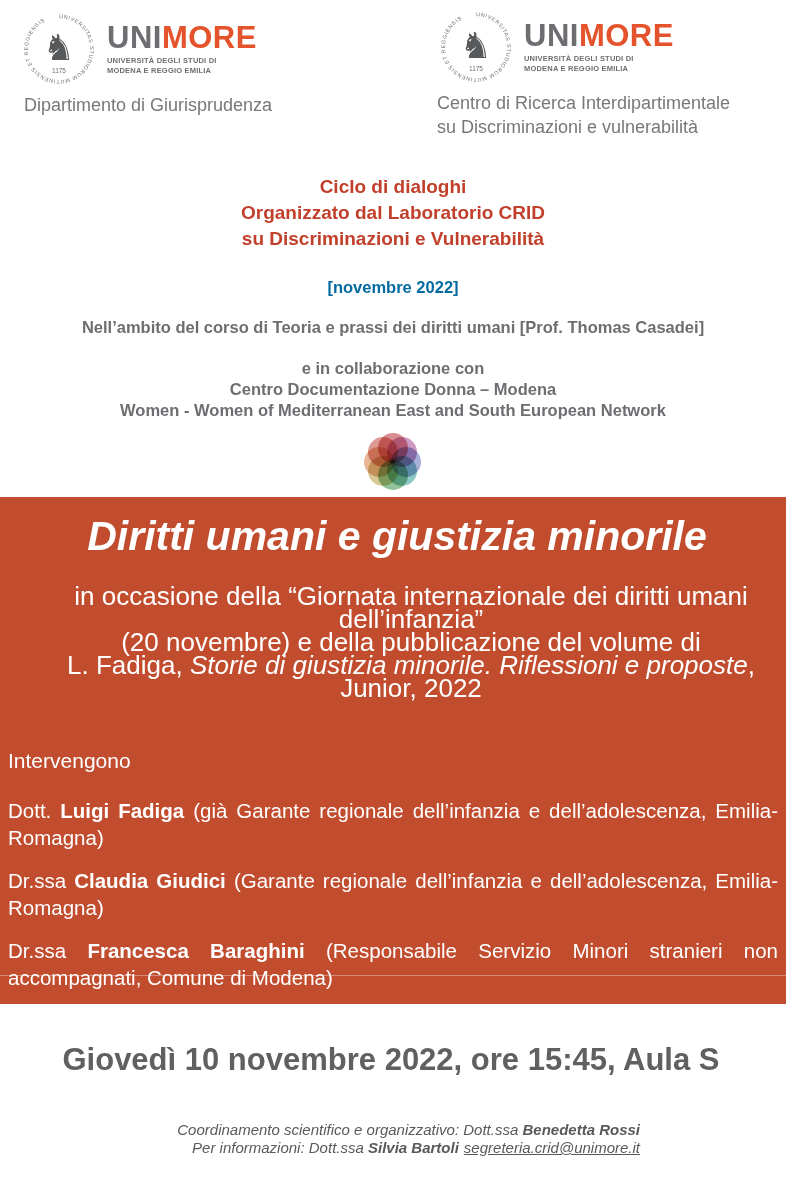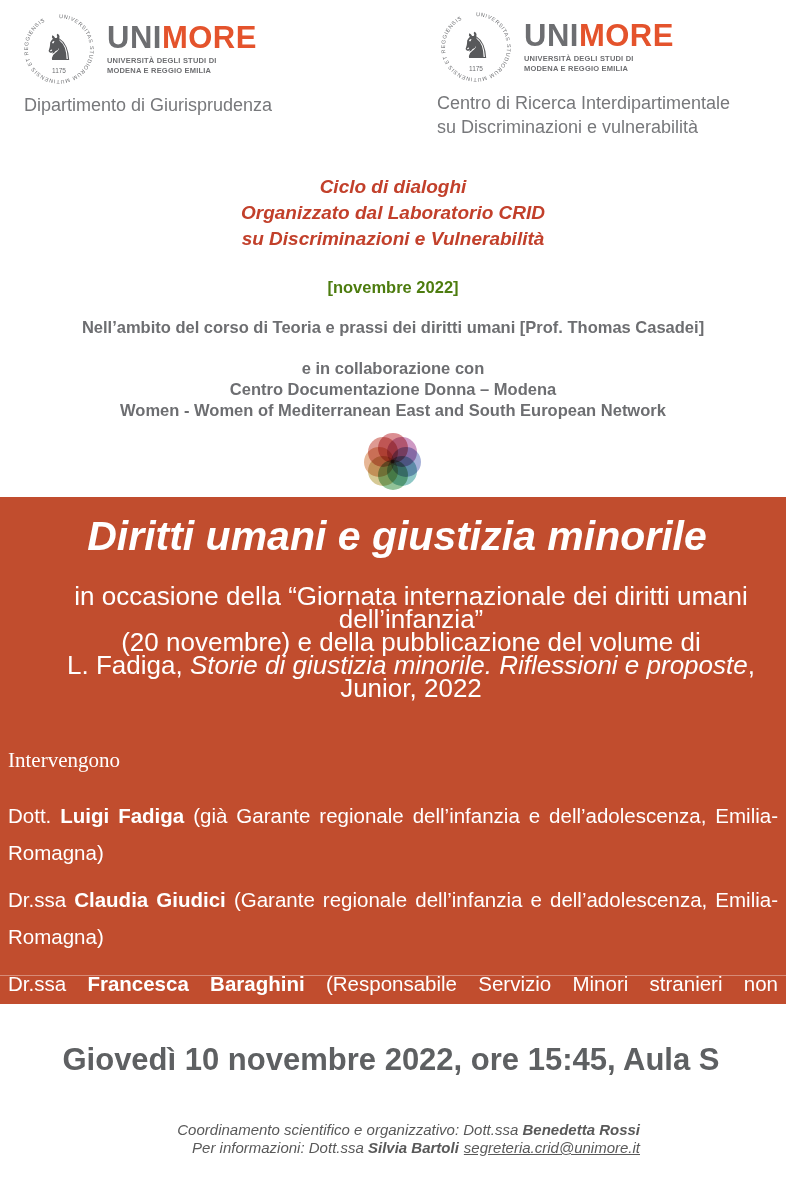--- a/index.html
+++ b/index.html
@@ -25,22 +25,22 @@
     white-space: pre-line; margin-top: 3px; line-height: 1.3; letter-spacing: 0.2px;
   }
   .dept-caption {
     margin-top: 5px; font-size: 18px; color: #77787b;
     white-space: pre-line; line-height: 1.35;
   }
   .logo-left .dept-caption { margin-left: 4px; }
 
   
   .intro { position: absolute; top: 174px; left: 0; right: 0; text-align: center; }
-  .series-line { color: #c2402b; font-weight: bold; font-size: 19px; line-height: 26px; font-style: italic; }
-  .bracket { margin-top: 24px; color: #4d7c0f; font-weight: bold; font-size: 16.5px; line-height: 22px; }
+  .series-line { color: #c2402b; font-weight: bold; font-size: 19px; line-height: 26px; }
+  .bracket { margin-top: 24px; color: #0369a1; font-weight: bold; font-size: 16.5px; line-height: 22px; }
   .course  { margin-top: 18px; color: #6d6e71; font-weight: bold; font-size: 16.5px; line-height: 22px; }
   .collab-line { color: #6d6e71; font-weight: bold; font-size: 16.5px; line-height: 21px; }
   .collab { margin-top: 20px; }
 
   
   .flower { position: absolute; top: 433px; left: 50%; transform: translateX(-50%); width: 58px; height: 58px; }
   .flower .petal {
     position: absolute; width: 30px; height: 30px; border-radius: 50%;
     opacity: 0.62; mix-blend-mode: multiply;
   }
@@ -57,25 +57,25 @@
   .banner {
     position: absolute; top: 497px; left: 0; width: 786px; height: 507px;
     background: #c14d2e; color: #ffffff;
   }
   .banner-title {
     margin: 0; padding-top: 14px; text-align: center;
     font-size: 41px; font-weight: bold; font-style: italic; line-height: 50px; padding-left: 8px;
   }
   .occasion { margin-top: 24px; text-align: center; font-size: 26px; line-height: 23px; padding-left: 36px; }
   .occasion .it { font-style: italic; text-align: right; }
-  .speakers-heading { margin: 46px 8px 0 8px; font-size: 21px; line-height: 29px; font-weight: normal; font-family: Liberation Serif, serif; }
+  .speakers-heading { margin: 46px 8px 0 8px; font-size: 21px; line-height: 29px; font-weight: normal; }
   .speakers { margin-top: 22px; }
   .speaker {
-    margin: 10px 8px; text-align: justify; text-justify: inter-word;
-    font-size: 20.5px; line-height: 37px;
+    margin: 16px 8px; text-align: justify; text-justify: inter-word;
+    font-size: 20.5px; line-height: 27px;
   }
   .b { font-weight: bold; }
   .chair { margin-top: 16px; text-align: center; font-size: 20.5px; line-height: 29px; }
   .hairline {
     position: absolute; left: 0; top: 478px; width: 100%; height: 1px;
     background: rgba(255,255,255,0.35);
   }
 
   
   .datetime {

